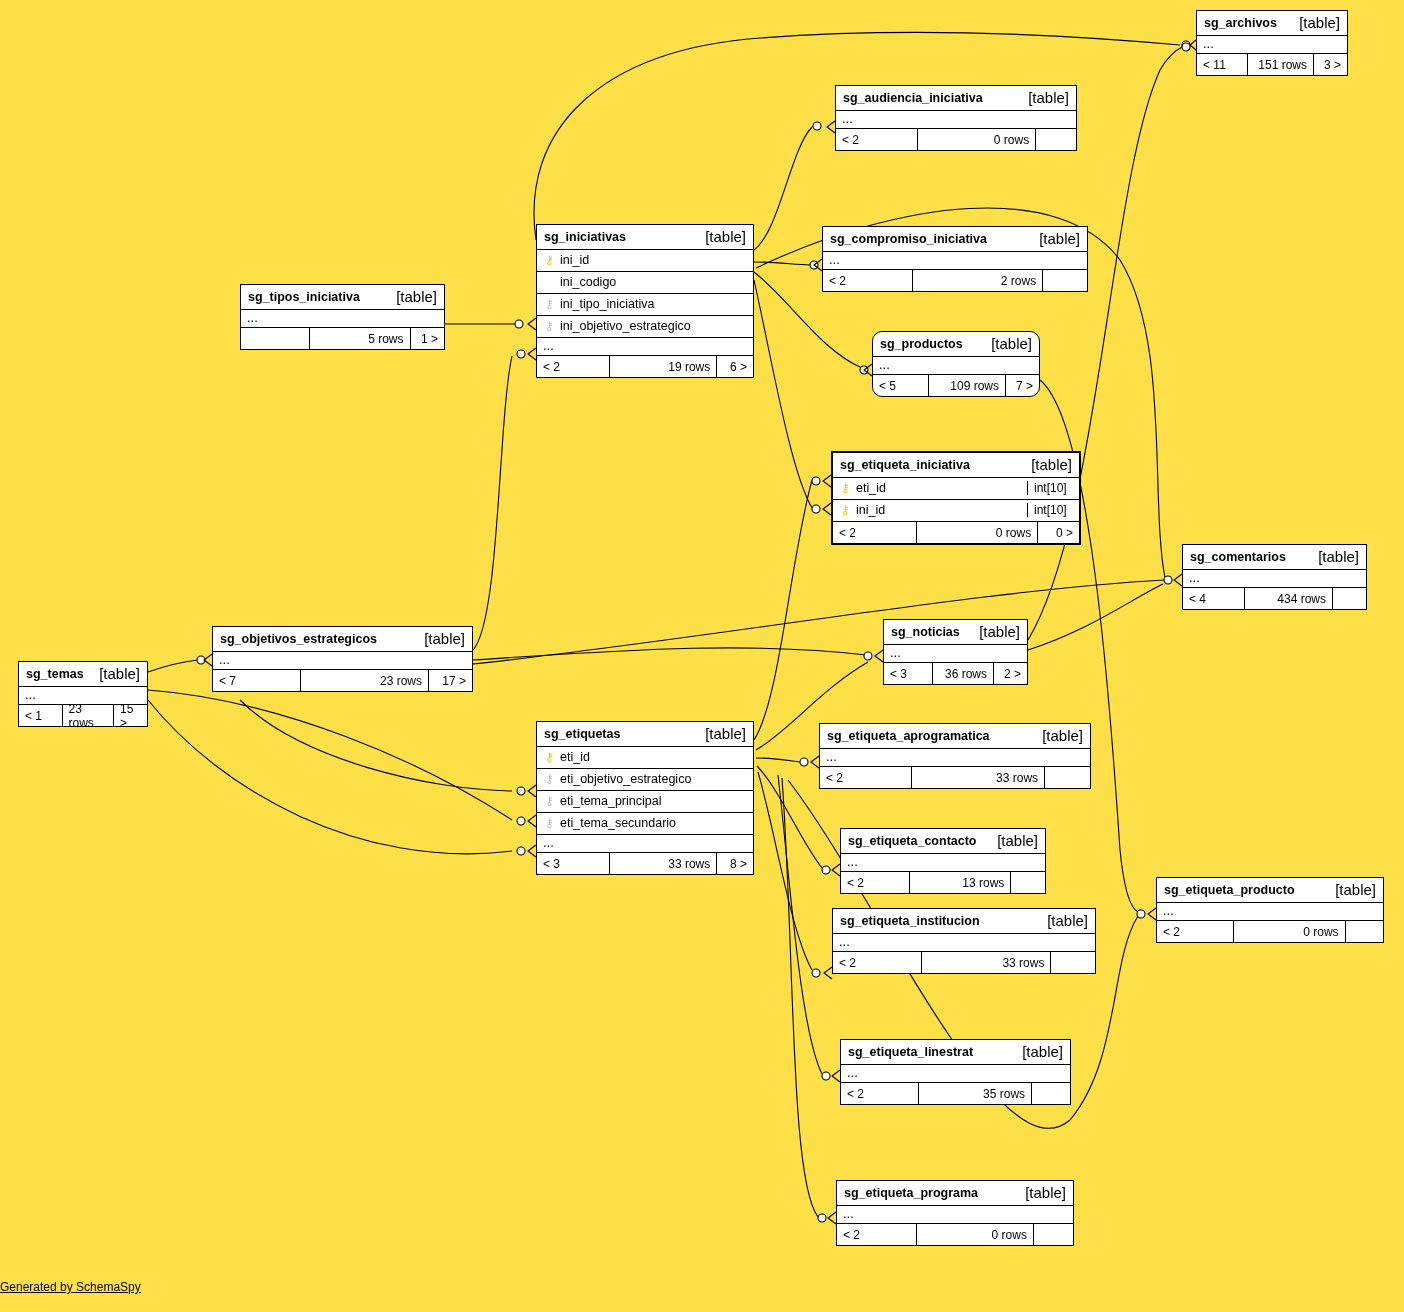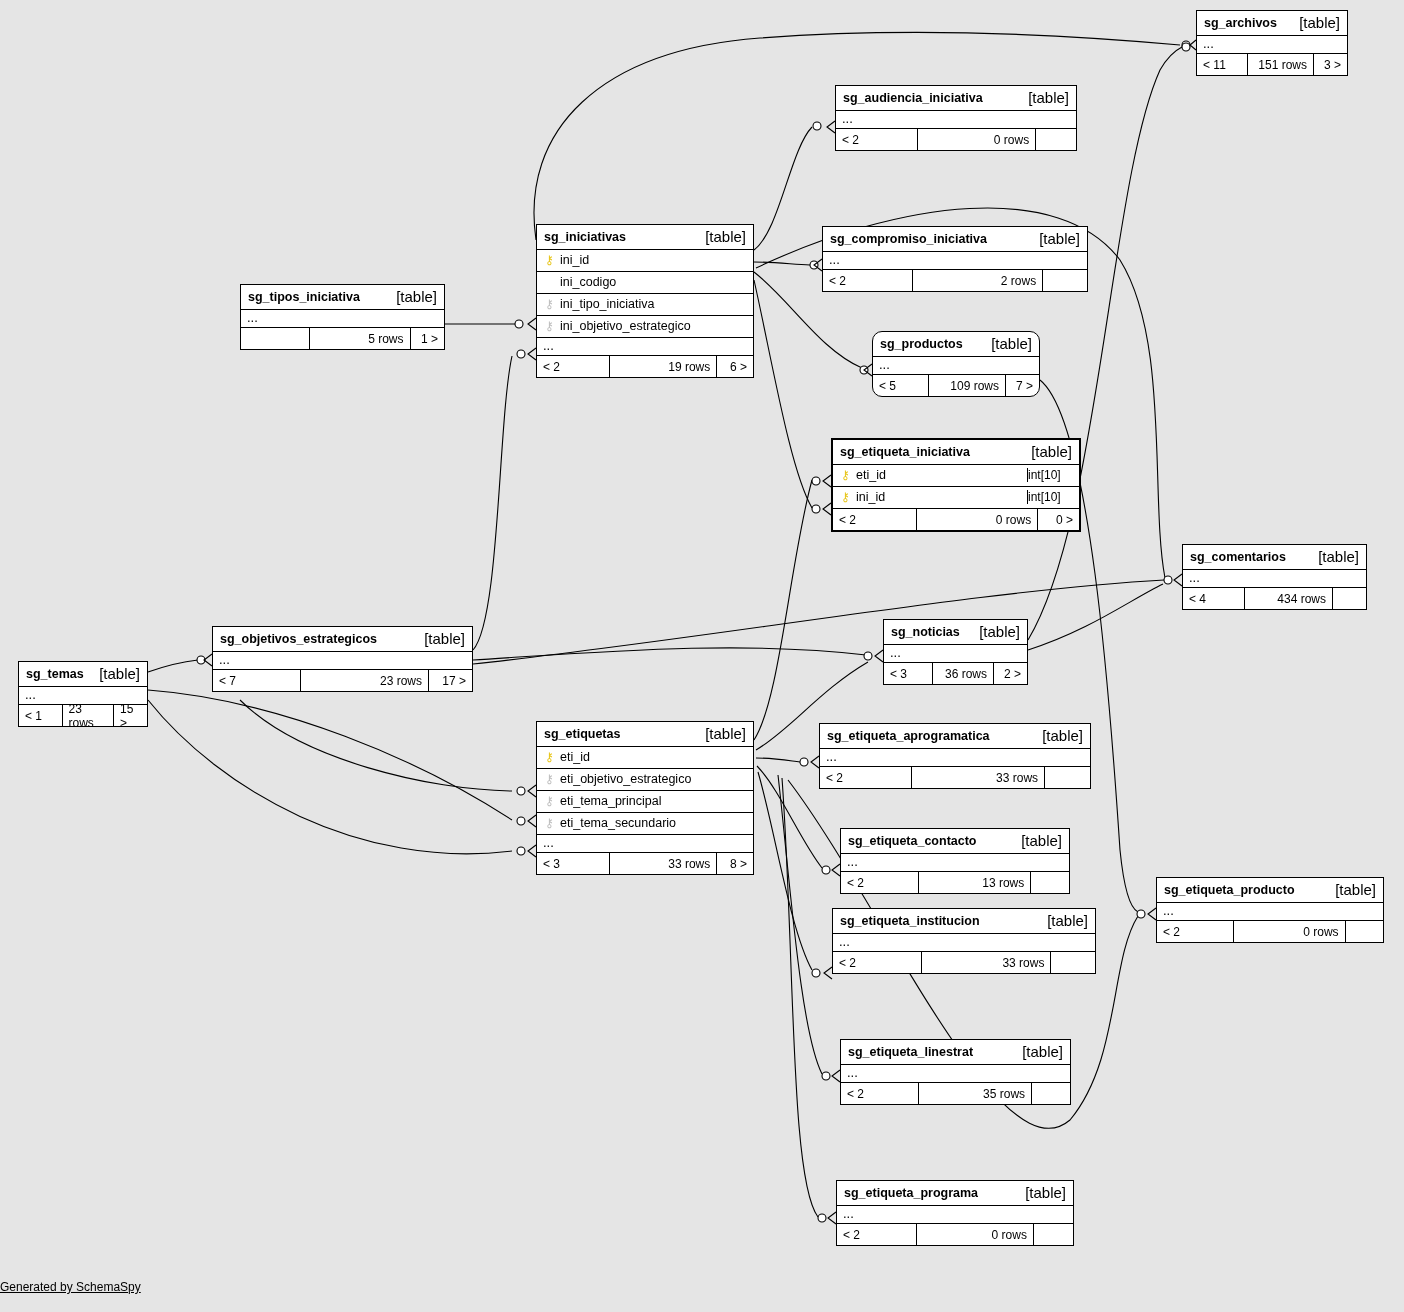--- a/index.html
+++ b/index.html
@@ -9,40 +9,41 @@
   }
   body {
     font-family: "Liberation Sans", sans-serif;
     -webkit-font-smoothing: antialiased;
   }
   #canvas {
     position: relative;
     width: 1404px;
     height: 1312px;
     overflow: hidden;
-    background: #e5e5e5;
+    background: #fde047;
   }
   #edges {
     position: absolute;
     left: 0;
     top: 0;
     width: 1404px;
     height: 1312px;
     pointer-events: none;
   }
   .tbl {
     position: absolute;
     background: #ffffff;
     border: 1px solid #000000;
     box-sizing: border-box;
     font-size: 12.5px;
     color: #000000;
   }
   .tbl.thick {
     border-width: 2px;
+    margin-top: 13px;
   }
   .tbl .hdr {
     display: flex;
     align-items: center;
     justify-content: space-between;
     padding: 3px 7px 4px 7px;
     border-bottom: 1px solid #000000;
     white-space: nowrap;
     gap: 10px;
   }
@@ -72,21 +73,21 @@
     text-align: center;
     margin-right: 4px;
     font-size: 12px;
     line-height: 1;
   }
   .key-pk { color: #E8C61C; }
   .key-fk { color: #BFBFBF; }
   .tbl .col .cname { flex: 1; }
   .tbl .col .ctype {
     border-left: 1px solid #000000;
-    padding-left: 0;
+    padding-left: 6px;
     margin-left: 6px;
     margin-right: -6px;
     padding-right: 6px;
     align-self: stretch;
     display: flex;
     align-items: center;
     font-size: 12px;
     min-width: 52px;
     box-sizing: border-box;
   }
@@ -436,21 +437,21 @@
           <span class="tname">sg_etiqueta_aprogramatica</span>
           <span class="ttype">[table]</span>
         </div>
         <div class="ellip">...</div>
         <div class="foot">
           <div class="f-left">&lt; 2</div>
           <div class="f-mid nr">33 rows</div>
           <div class="f-right"></div>
         </div>
       </div>
-      <div class="tbl" style="left: 840px; top: 828px; width: 230px;">
+      <div class="tbl" style="left: 840px; top: 828px; width: 206px;">
         <div class="hdr">
           <span class="tname">sg_etiqueta_contacto</span>
           <span class="ttype">[table]</span>
         </div>
         <div class="ellip">...</div>
         <div class="foot">
           <div class="f-left">&lt; 2</div>
           <div class="f-mid nr">13 rows</div>
           <div class="f-right"></div>
         </div>

